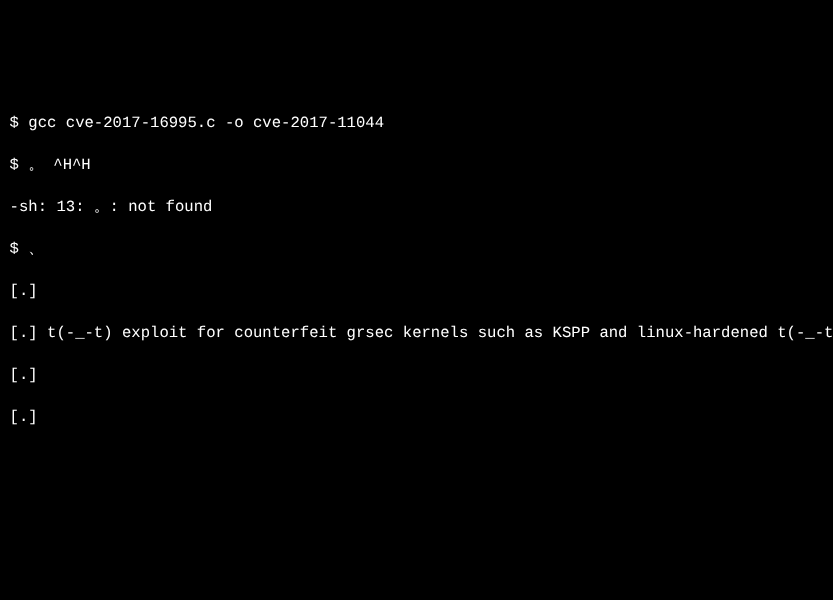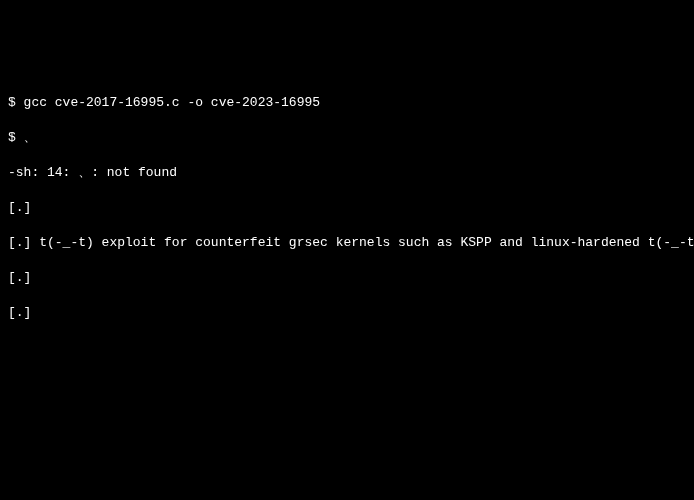--- a/index.html
+++ b/index.html
@@ -16,23 +16,24 @@
       white-space: pre;
     }
     .line { white-space: pre; }
   </style>
 </head>
 <body>
 
 
 
 <div>
-<div class="line">$ gcc cve-2017-16995.c -o cve-2023-16995</div>
+<div class="line">$ gcc cve-2017-16995.c -o cve-2017-11044</div>
+<div class="line">$ 。 ^H^H</div>
+<div class="line">-sh: 13: 。: not found</div>
 <div class="line">$ 、</div>
-<div class="line">-sh: 14: 、: not found</div>
 <div class="line">[.]</div>
 <div class="line">[.] t(-_-t) exploit for counterfeit grsec kernels such as KSPP and linux-hardened t(-_-t)</div>
 <div class="line">[.]</div>
 <div class="line">[.]</div>
 
 
 
 
 
 

